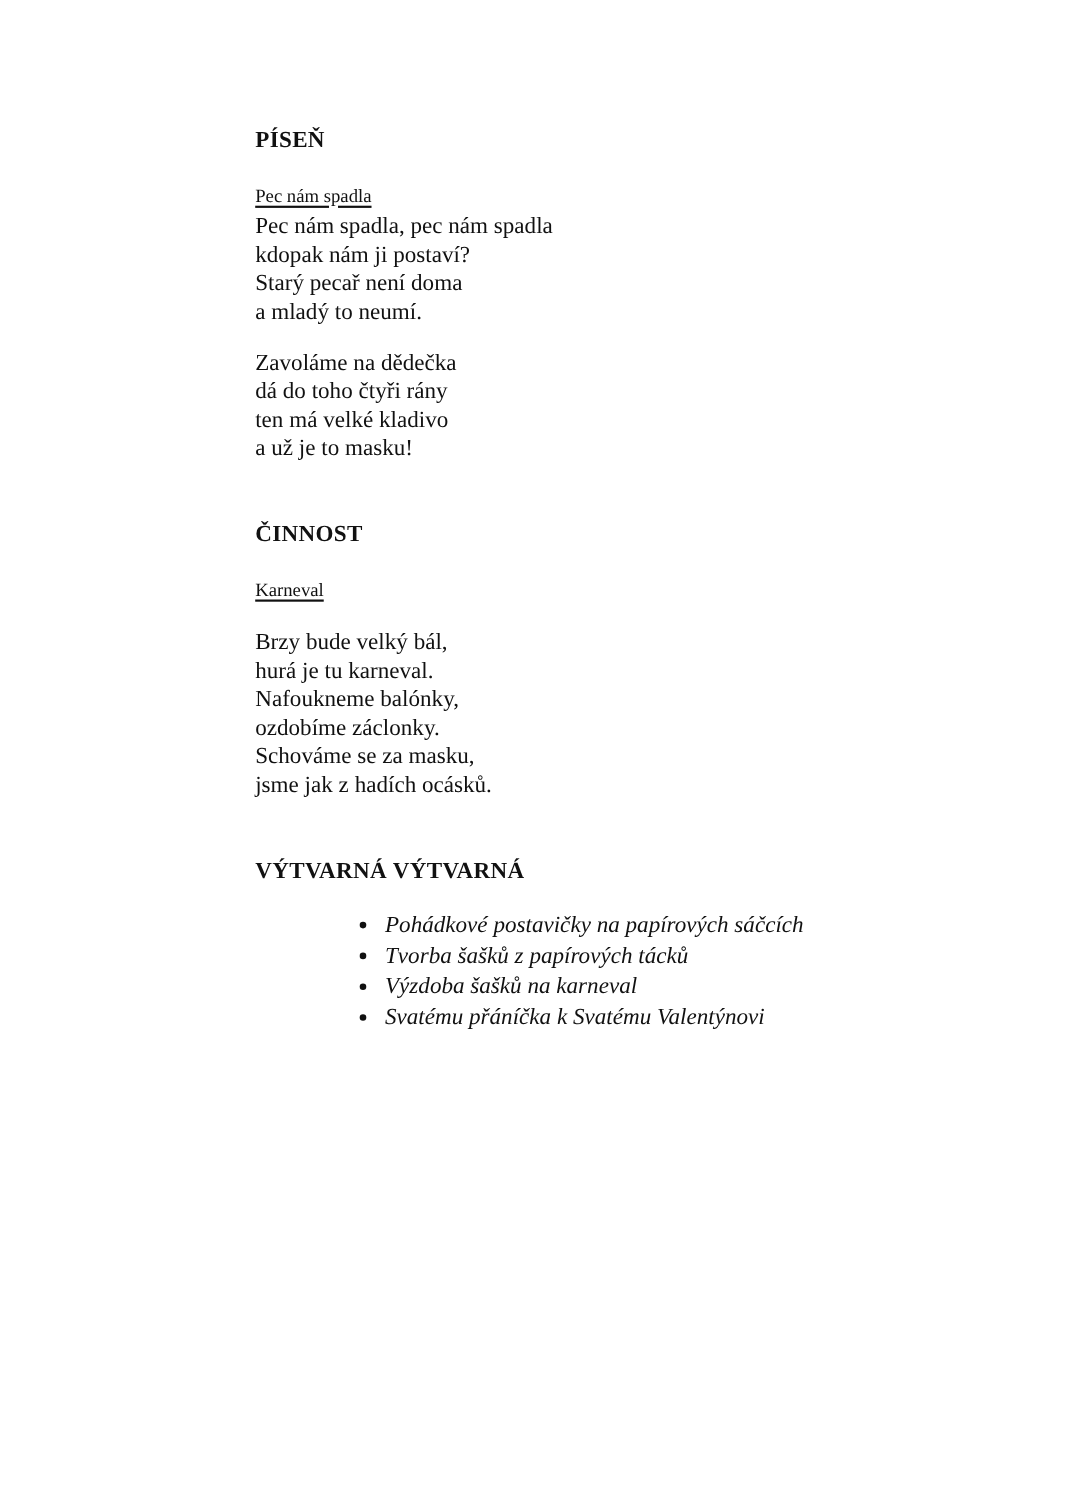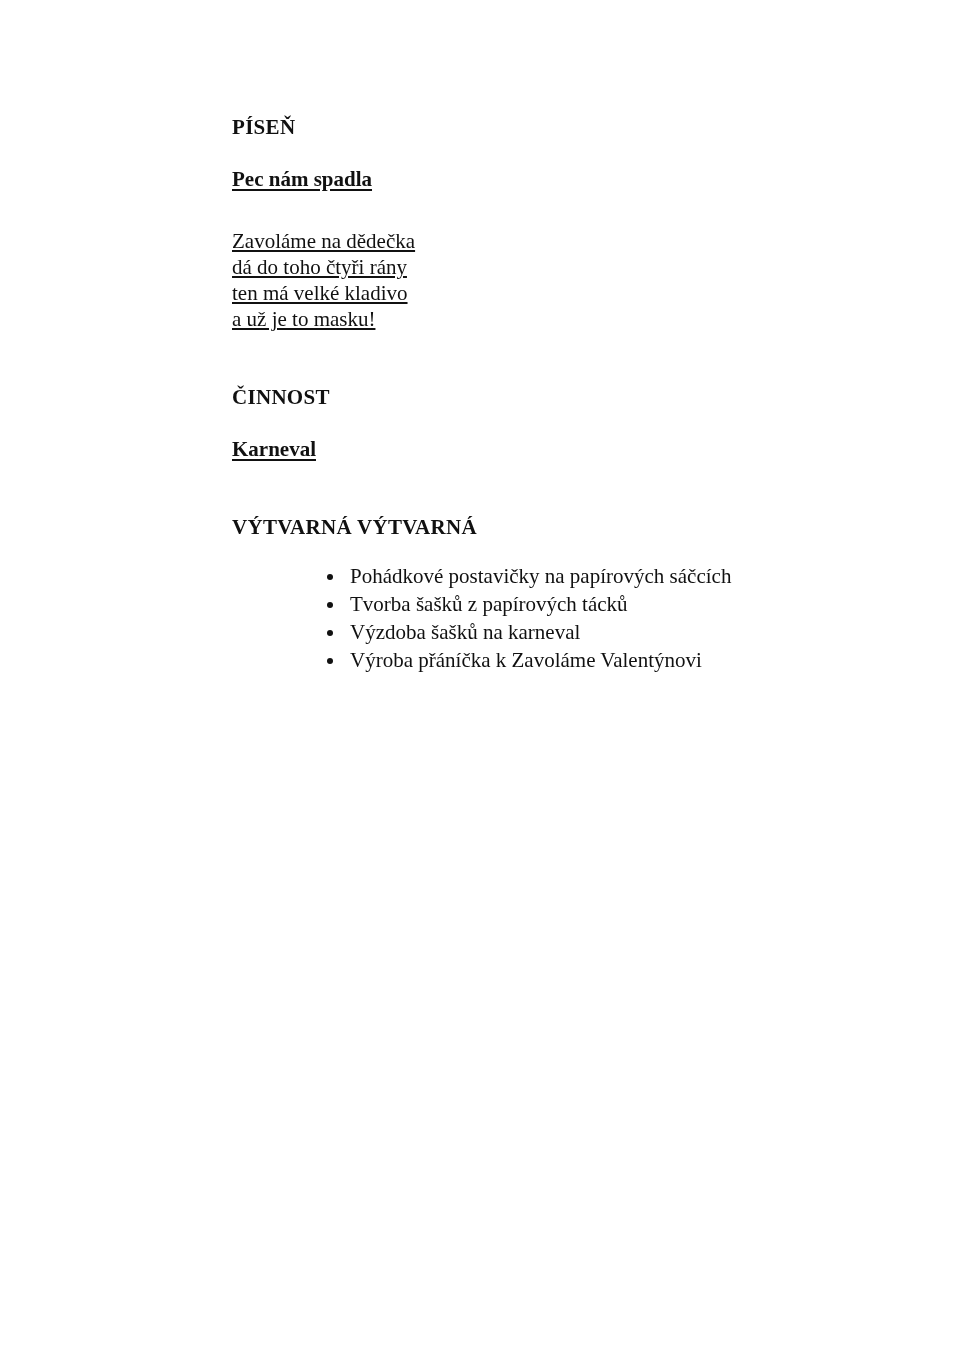--- a/index.html
+++ b/index.html
@@ -22,72 +22,87 @@
     background: #ffffff;
   }
   .heading {
     font-size: 21px;
     line-height: 26px;
     font-weight: bold;
     margin: 0;
     letter-spacing: 0.3px;
   }
   .piece-title {
-    font-size: 21px;
+    font-size: 17px;
     line-height: 26px;
-    font-weight: bold;
+    font-weight: normal;
     text-decoration: underline;
     text-decoration-thickness: 2px;
     text-underline-offset: 3px;
     margin: 26px 0 0 0;
   }
   .stanza {
     margin: 0;
     font-size: 21px;
     line-height: 26px;
   }
-  .stanza.gap-above { margin-top: 36px; text-decoration: underline; }
+  .stanza.gap-above { margin-top: 20px; }
   .line { white-space: pre; }
   .section-gap-lg { margin-top: 52px; }
   .bullets {
     margin: 22px 0 0 0;
     padding: 0 0 0 114px;
     font-size: 21px;
     line-height: 28px;
     list-style: disc outside;
   }
   .bullets li {
     margin: 0;
     padding-left: 4px;
+    font-style: italic;
   }
 </style>
 </head>
 <body>
 
 <div class="page">
 
   <section>
     <h2 class="heading">PÍSEŇ</h2>
     <p class="piece-title">Pec nám spadla</p>
+    <div class="stanza">
+      <div class="line">Pec nám spadla, pec nám spadla</div>
+      <div class="line">kdopak nám ji postaví?</div>
+      <div class="line">Starý pecař není doma</div>
+      <div class="line">a mladý to neumí.</div>
+    </div>
     <div class="stanza gap-above">
       <div class="line">Zavoláme na dědečka</div>
       <div class="line">dá do toho čtyři rány</div>
       <div class="line">ten má velké kladivo</div>
       <div class="line">a už je to masku!</div>
     </div>
   </section>
 
   <section class="section-gap-lg">
     <h2 class="heading">ČINNOST</h2>
     <p class="piece-title">Karneval</p>
+    <div class="stanza gap-above">
+      <div class="line">Brzy bude velký bál,</div>
+      <div class="line">hurá je tu karneval.</div>
+      <div class="line">Nafoukneme balónky,</div>
+      <div class="line">ozdobíme záclonky.</div>
+      <div class="line">Schováme se za masku,</div>
+      <div class="line">jsme jak z hadích ocásků.</div>
+    </div>
   </section>
 
   <section class="section-gap-lg">
     <h2 class="heading">VÝTVARNÁ VÝTVARNÁ</h2>
     <ul class="bullets">
       <li><span>Pohádkové postavičky na papírových sáčcích</span></li>
       <li><span>Tvorba šašků z papírových tácků</span></li>
       <li><span>Výzdoba šašků na karneval</span></li>
-      <li><span>Výroba přáníčka k Zavoláme Valentýnovi</span></li>
+      <li><span>Svatému přáníčka k Svatému Valentýnovi</span></li>
     </ul>
   </section>
 
 </div>
 
 </body></html>

